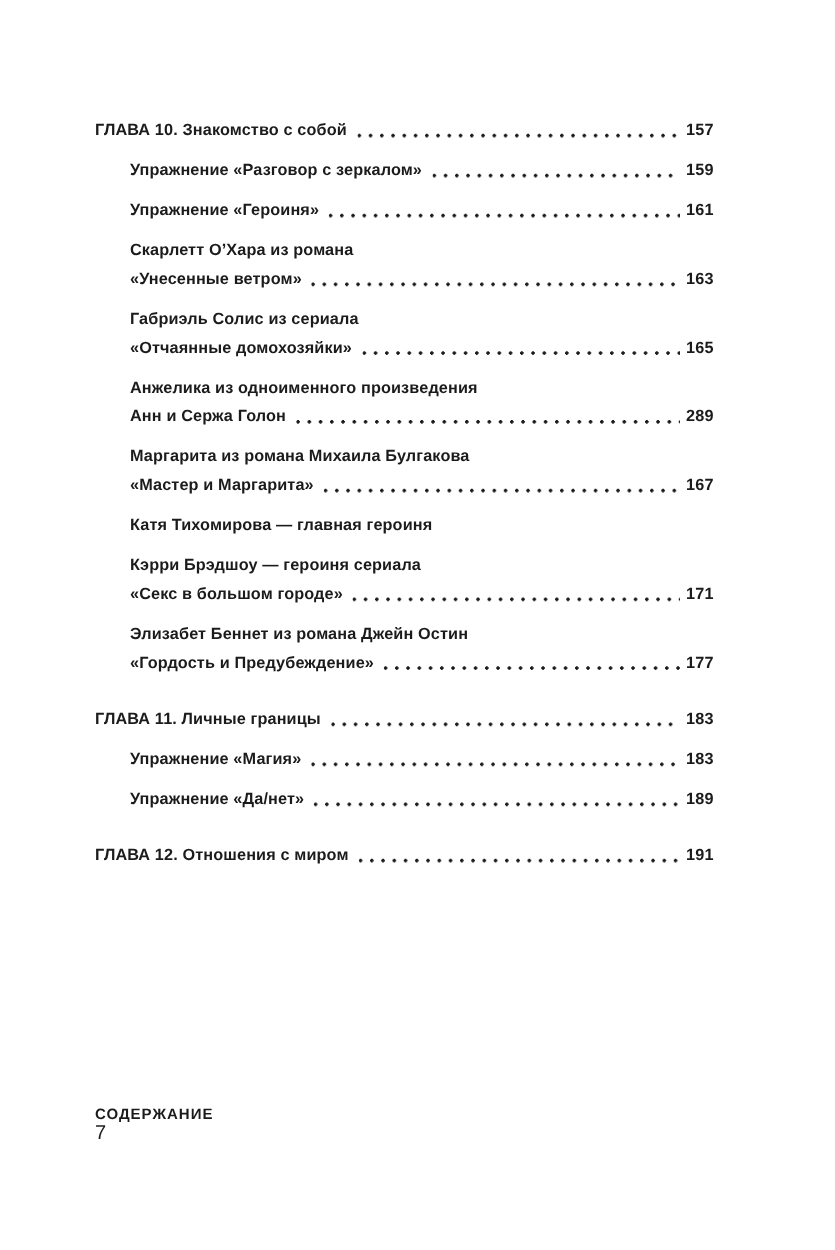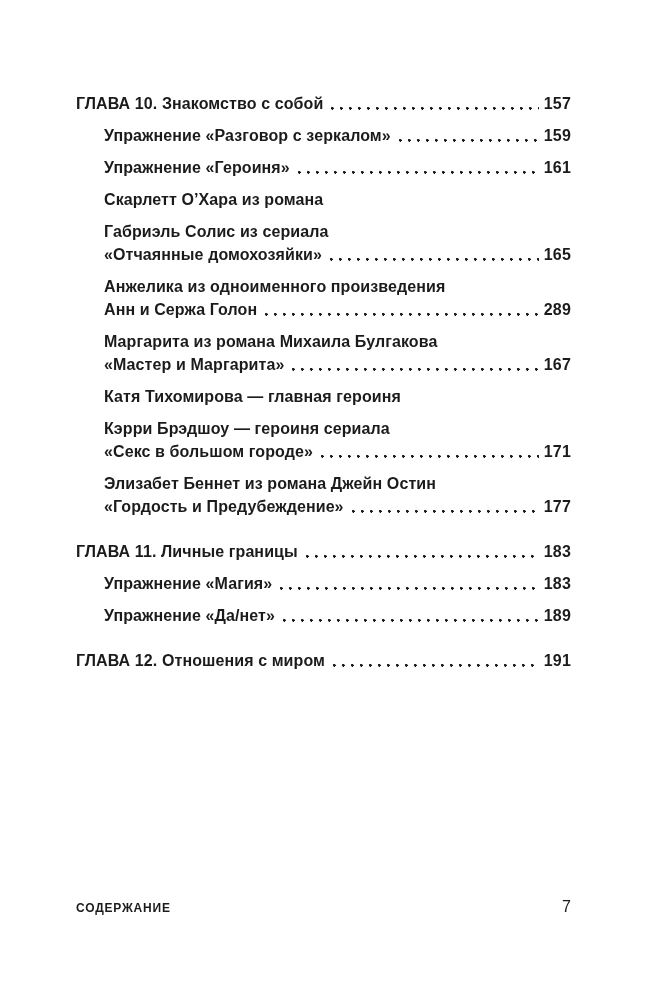--- a/index.html
+++ b/index.html
@@ -14,21 +14,21 @@
     color: #1b1b1b;
     overflow: hidden;
   }
   .content {
     position: absolute;
     left: 76px;
     right: 97px;
     top: 92px;
   }
   .entry {
-    font-size: 16px;
+    font-size: 13px;
     font-weight: 700;
     margin-bottom: 9px;
   }
   .entry.sub { padding-left: 28px; text-align: right; }
   .entry.chapter { margin-top: 22px; }
   .entry.chapter:first-child { margin-top: 0; }
   .line {
     display: flex;
     align-items: baseline;
     line-height: 23px;
@@ -50,20 +50,21 @@
     letter-spacing: 0.2px;
   }
   .footer {
     position: absolute;
     left: 76px;
     right: 97px;
     bottom: 84px;
     display: flex;
     justify-content: space-between;
     align-items: baseline;
+    flex-direction: column;
   }
   .footer-label {
     font-size: 12px;
     font-weight: 700;
     letter-spacing: 0.8px;
   }
   .footer-page {
     font-size: 16px;
     font-weight: 400;
   }
@@ -90,20 +91,25 @@
       <div class="entry sub">
         <div class="line">
           <span class="txt">Упражнение «Героиня»</span>
           <span class="leader"></span>
           <span class="pg">161</span>
         </div>
       </div>
       <div class="entry sub">
         <div class="line">
           <span class="txt">Скарлетт О’Хара из романа</span>
+        </div>
+        <div class="line">
+          <span class="txt">«Унесенные ветром»</span>
+          <span class="leader"></span>
+          <span class="pg">163</span>
         </div>
       </div>
       <div class="entry sub">
         <div class="line">
           <span class="txt">Габриэль Солис из сериала</span>
         </div>
         <div class="line">
           <span class="txt">«Отчаянные домохозяйки»</span>
           <span class="leader"></span>
           <span class="pg">165</span>

